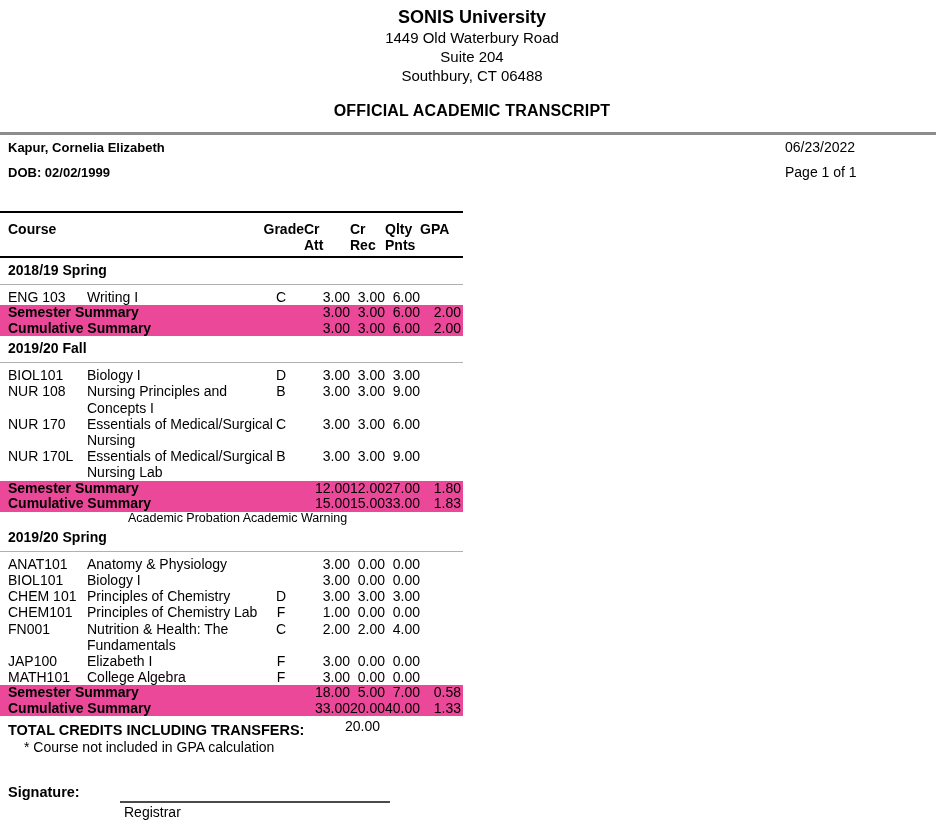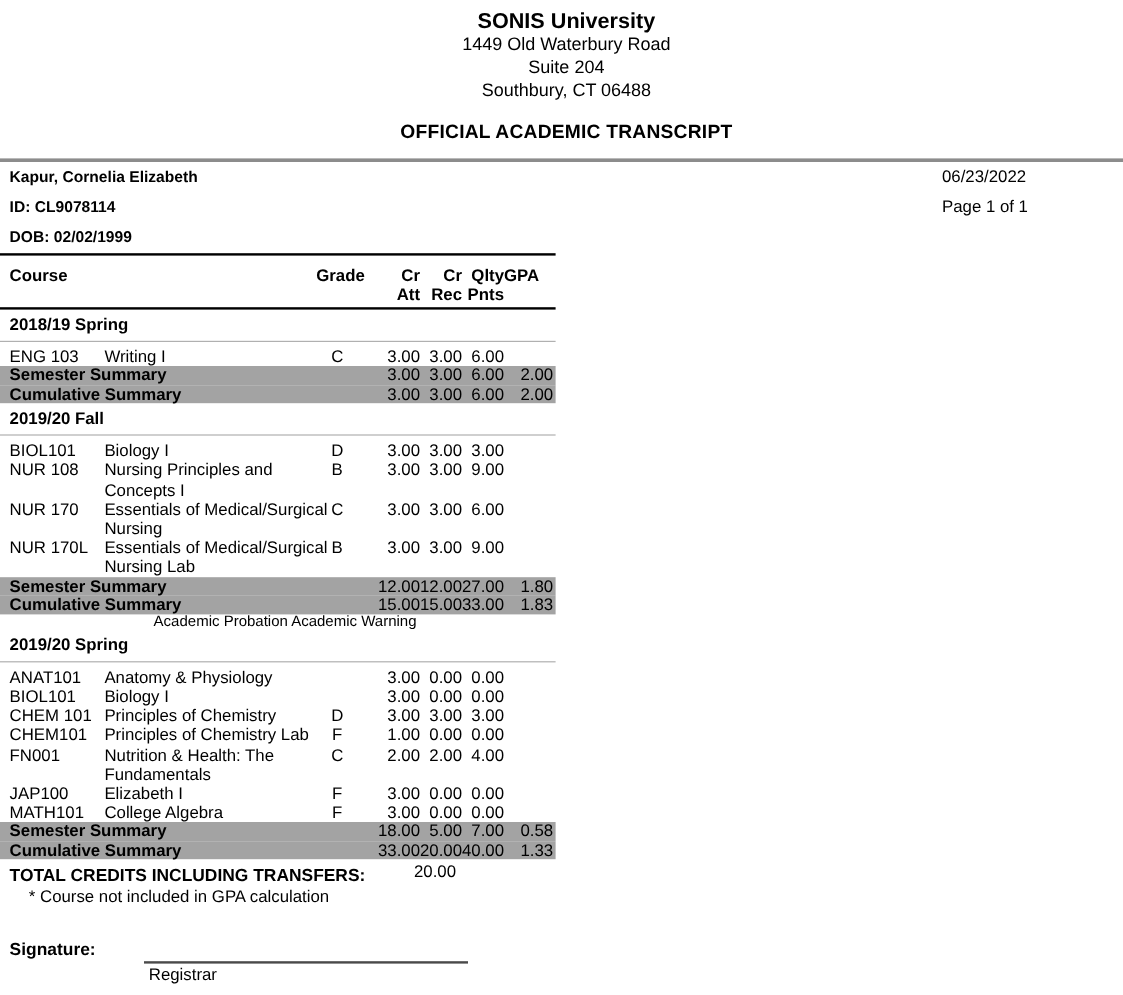--- a/index.html
+++ b/index.html
@@ -25,35 +25,35 @@
   .meta-info { position: absolute; top: 139px; left: 785px; font-size: 14px; }
   .meta-info div { height: 25px; line-height: 17px; }
 
   
   .table-wrap { position: absolute; top: 211px; left: 0; width: 463px; font-size: 14px; }
   .table-topline { border-top: 2px solid #000; }
   .grid { display: grid; grid-template-columns: 80px 178px 46px 46px 35px 35px 43px; }
   .thead { padding-top: 8px; padding-bottom: 2px; border-bottom: 2px solid #000; font-weight: bold; line-height: 16.3px; }
   .thead .c-course { grid-column: 1 / 3; padding-left: 8px; }
   .thead .c-grade { text-align: right; }
-  .thead .c-num { text-align: right; }
+  .thead .c-num { text-align: left; }
   .thead .c-gpa { text-align: left; }
 
   .section-title { font-weight: bold; font-size: 14px; line-height: 16.2px; margin: 4px 0 6px 0; padding-left: 8px; }
   .section-rule { border-top: 1px solid #b0b0b0; }
   .rows { padding-top: 4px; }
 
   .course-row { line-height: 16.2px; }
   .cell-code { padding-left: 8px; white-space: nowrap; }
   .cell-title div { white-space: nowrap; padding-left: 7px; }
   .cell-grade { text-align: center; }
   .cell-num { text-align: right; }
   .cell-gpa { text-align: right; padding-right: 2px; }
 
-  .summary-row { background: #a3a3a3; line-height: 15.5px; }
+  .summary-row { background: #ec4899; line-height: 15.5px; }
   .summary-row .cell-label { grid-column: 1 / 4; font-weight: bold; padding-left: 8px; white-space: nowrap; }
 
   .standing-note { font-size: 12.5px; line-height: 13px; margin-left: 128px; white-space: nowrap; }
 
   .totals-line { position: relative; margin-top: 6px; padding-left: 8px; font-weight: bold; font-size: 14.5px; line-height: 17px; }
   .totals-value { position: absolute; left: 345px; top: -4px; font-weight: normal; font-size: 14px; }
 
   .footnote { padding-left: 24px; font-size: 14px; line-height: 16px; font-weight: normal; }
 
   .signature-block { margin-top: 29px; padding-left: 8px; position: relative; }
@@ -71,21 +71,20 @@
     <div class="addr-line">1449 Old Waterbury Road</div>
     <div class="addr-line">Suite 204</div>
     <div class="addr-line">Southbury, CT 06488</div>
     <div class="doc-title">OFFICIAL ACADEMIC TRANSCRIPT</div>
   </div>
 
   <div class="rule-full"></div>
 
   <div class="student-info">
     <div>Kapur, Cornelia Elizabeth</div>
-    <div>ID: CL9078114</div>
     <div>DOB: 02/02/1999</div>
   </div>
 
   <div class="meta-info">
     <div>06/23/2022</div>
     <div>Page 1 of 1</div>
   </div>
 
   <div class="table-wrap table-topline">
 

